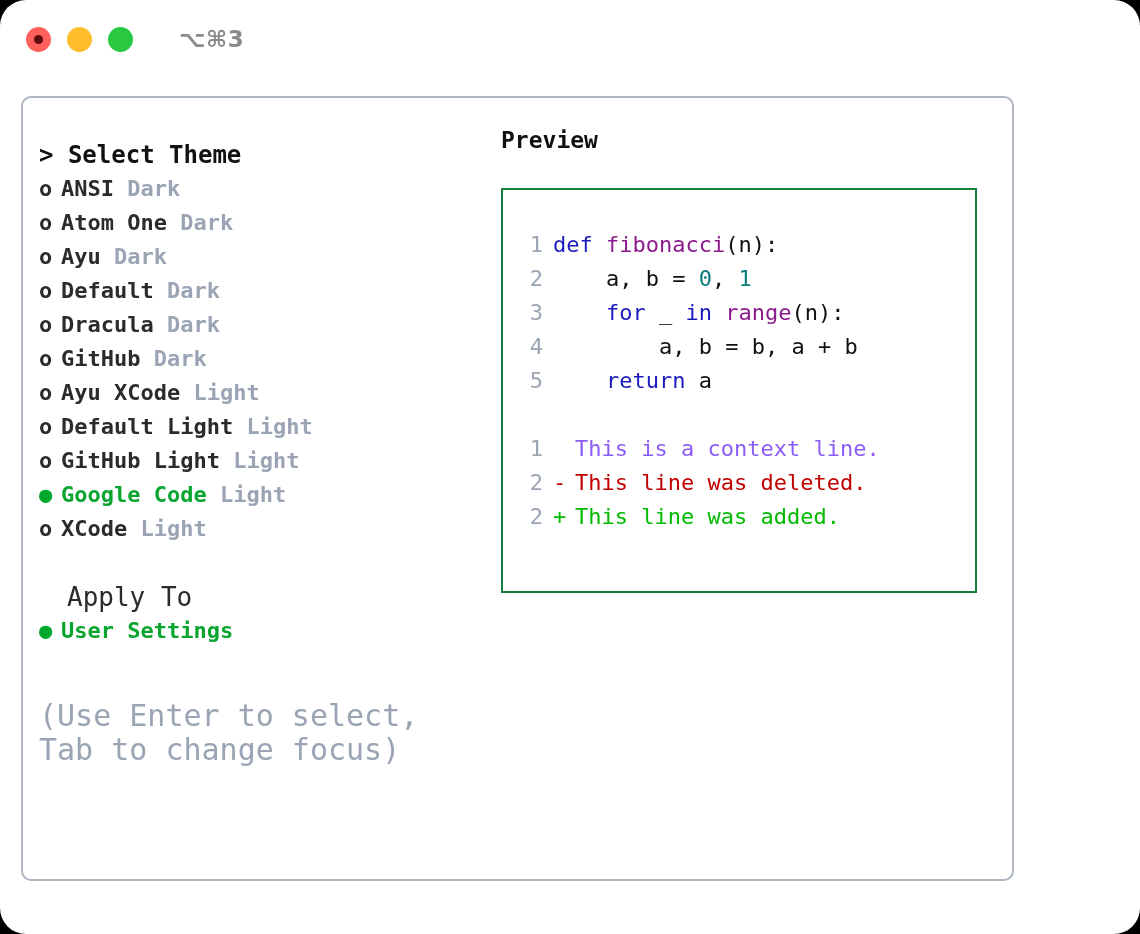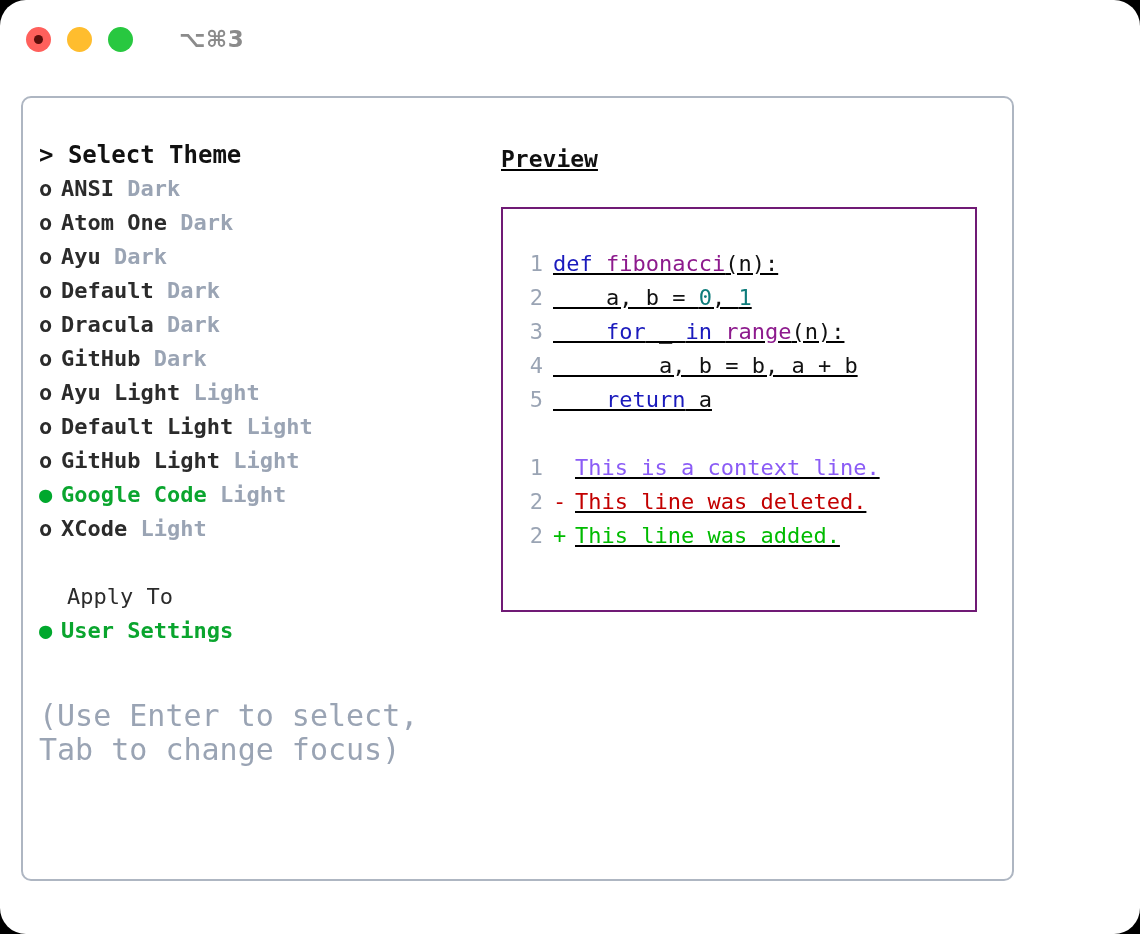--- a/index.html
+++ b/index.html
@@ -105,58 +105,57 @@
 
   .marker      { display: inline-block; width: 22px; }
   .marker.sel  { color: #00a82d; }
   .marker.unsel{ color: #2b2b2b; }
 
   .opt-label        { color: #2b2b2b; }
   .opt-label.active { color: #0aa52e; }
   .opt-variant      { color: #9aa4b4; }
 
   .group-header {
-    font-size: 22px;
+    font-size: 26px;
     line-height: 34px;
     color: #2b2b2b;
     white-space: pre;
     padding-left: 28px;
   }
 
   .spacer { height: 34px; }
 
   #hint {
     margin-top: 51px;
     font-size: 30px;
     line-height: 34px;
     color: #9aa4b4;
     width: 420px;
   }
 
   
   #right-pane {
     position: absolute;
     left: 478px;
-    top: 44px;
+    top: 25px;
     width: 500px;
-    text-decoration: underline;
   }
 
   #preview-title {
     font-size: 23px;
     font-weight: 700;
     color: #111111;
     line-height: 34px;
   }
 
   #preview-box {
     margin-top: 31px;
     width: 476px;
     height: 405px;
-    border: 2px solid #701a75;
+    border: 2px solid #15803d;
     background: #ffffff;
     padding: 38px 0 0 14px;
   }
 
   .code-line {
     font-size: 22px;
     line-height: 34px;
     white-space: pre;
   }
 
@@ -200,21 +199,21 @@
 
     <div id="left-pane">
       <div class="prompt-header">&gt; Select Theme</div>
       <div id="theme-list">
           <div class="opt-row"><span class="marker unsel">o</span><span class="opt-label">ANSI</span><span> </span><span class="opt-variant">Dark</span></div>
           <div class="opt-row"><span class="marker unsel">o</span><span class="opt-label">Atom One</span><span> </span><span class="opt-variant">Dark</span></div>
           <div class="opt-row"><span class="marker unsel">o</span><span class="opt-label">Ayu</span><span> </span><span class="opt-variant">Dark</span></div>
           <div class="opt-row"><span class="marker unsel">o</span><span class="opt-label">Default</span><span> </span><span class="opt-variant">Dark</span></div>
           <div class="opt-row"><span class="marker unsel">o</span><span class="opt-label">Dracula</span><span> </span><span class="opt-variant">Dark</span></div>
           <div class="opt-row"><span class="marker unsel">o</span><span class="opt-label">GitHub</span><span> </span><span class="opt-variant">Dark</span></div>
-          <div class="opt-row"><span class="marker unsel">o</span><span class="opt-label">Ayu Light</span><span> </span><span class="opt-variant">Light</span></div>
+          <div class="opt-row"><span class="marker unsel">o</span><span class="opt-label">Ayu XCode</span><span> </span><span class="opt-variant">Light</span></div>
           <div class="opt-row"><span class="marker unsel">o</span><span class="opt-label">Default Light</span><span> </span><span class="opt-variant">Light</span></div>
           <div class="opt-row"><span class="marker unsel">o</span><span class="opt-label">GitHub Light</span><span> </span><span class="opt-variant">Light</span></div>
           <div class="opt-row"><span class="marker sel">●</span><span class="opt-label active">Google Code</span><span> </span><span class="opt-variant">Light</span></div>
           <div class="opt-row"><span class="marker unsel">o</span><span class="opt-label">XCode</span><span> </span><span class="opt-variant">Light</span></div>
         </div>
 
       <div class="spacer"></div>
 
       <div class="group-header">Apply To</div>
       <div id="apply-list">

